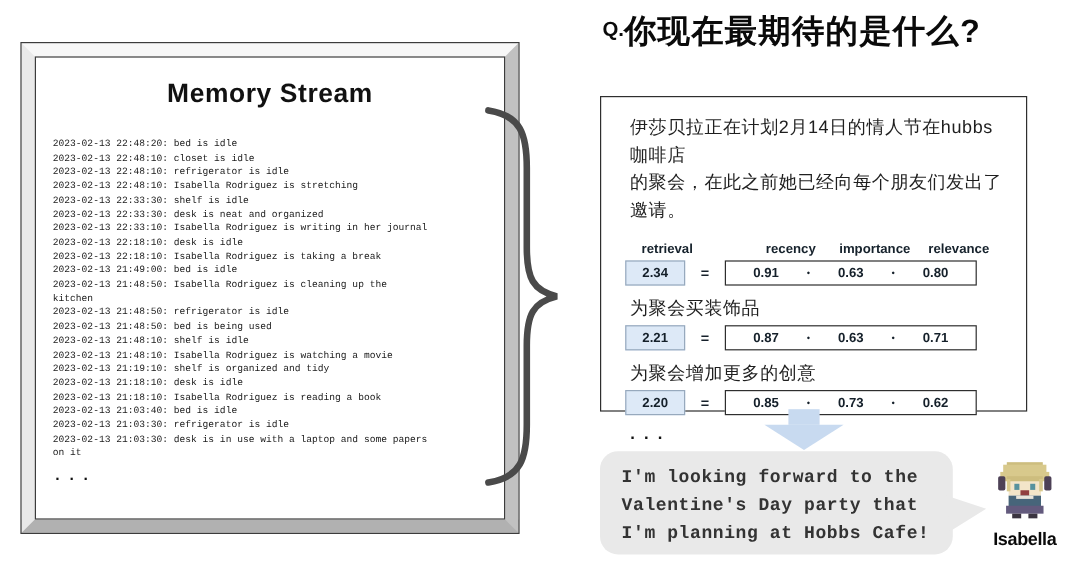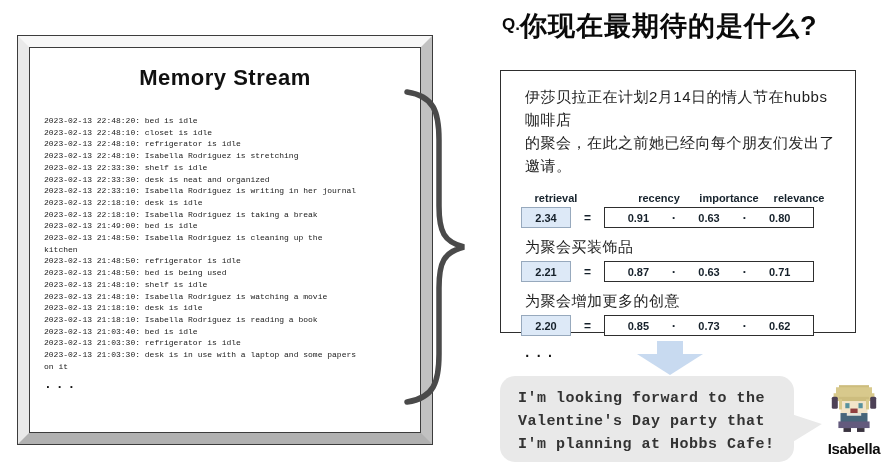--- a/index.html
+++ b/index.html
@@ -35,21 +35,21 @@
   
   .brace { position:absolute; left:398px; top:86px; }
 
   
   .q-title { position:absolute; left:502px; top:8px; display:flex; align-items:flex-start; }
   .q-prefix { font-size:17px; font-weight:900; color:#0a0a0a; margin-top:7px; }
   .q-text { font-size:27px; font-weight:700; color:#0a0a0a; letter-spacing:1px; }
 
   
   .panel {
-    position:absolute; left:500px; top:70px; width:356px; height:263px;
+    position:absolute; left:500px; top:80px; width:356px; height:263px;
     background:#fff; border:1.5px solid #2e2e2e;
     padding:14px 16px 0 20px;
   }
   .panel-context {
     margin-left:4px;
     font-size:15px; line-height:23px; color:#1f1f1f;
     letter-spacing:0.5px; white-space:pre-line;
   }
   .header-row { display:flex; margin-top:15px; align-items:flex-start; }
   .hdr { font-size:11px; font-weight:800; color:#16222c; text-align:center; }
@@ -137,20 +137,21 @@
         <div class="memory-entry">2023-02-13 22:33:10: Isabella Rodriguez is writing in her journal</div>
         <div class="memory-entry">2023-02-13 22:18:10: desk is idle</div>
         <div class="memory-entry">2023-02-13 22:18:10: Isabella Rodriguez is taking a break</div>
         <div class="memory-entry">2023-02-13 21:49:00: bed is idle</div>
         <div class="memory-entry">2023-02-13 21:48:50: Isabella Rodriguez is cleaning up the
 kitchen</div>
         <div class="memory-entry">2023-02-13 21:48:50: refrigerator is idle</div>
         <div class="memory-entry">2023-02-13 21:48:50: bed is being used</div>
         <div class="memory-entry">2023-02-13 21:48:10: shelf is idle</div>
         <div class="memory-entry">2023-02-13 21:48:10: Isabella Rodriguez is watching a movie</div>
+        <div class="memory-entry">2023-02-13 21:19:10: shelf is organized and tidy</div>
         <div class="memory-entry">2023-02-13 21:18:10: desk is idle</div>
         <div class="memory-entry">2023-02-13 21:18:10: Isabella Rodriguez is reading a book</div>
         <div class="memory-entry">2023-02-13 21:03:40: bed is idle</div>
         <div class="memory-entry">2023-02-13 21:03:30: refrigerator is idle</div>
         <div class="memory-entry">2023-02-13 21:03:30: desk is in use with a laptop and some papers
 on it</div>
       </div>
     <div class="memory-ellipsis">...</div>
   </div>
 

